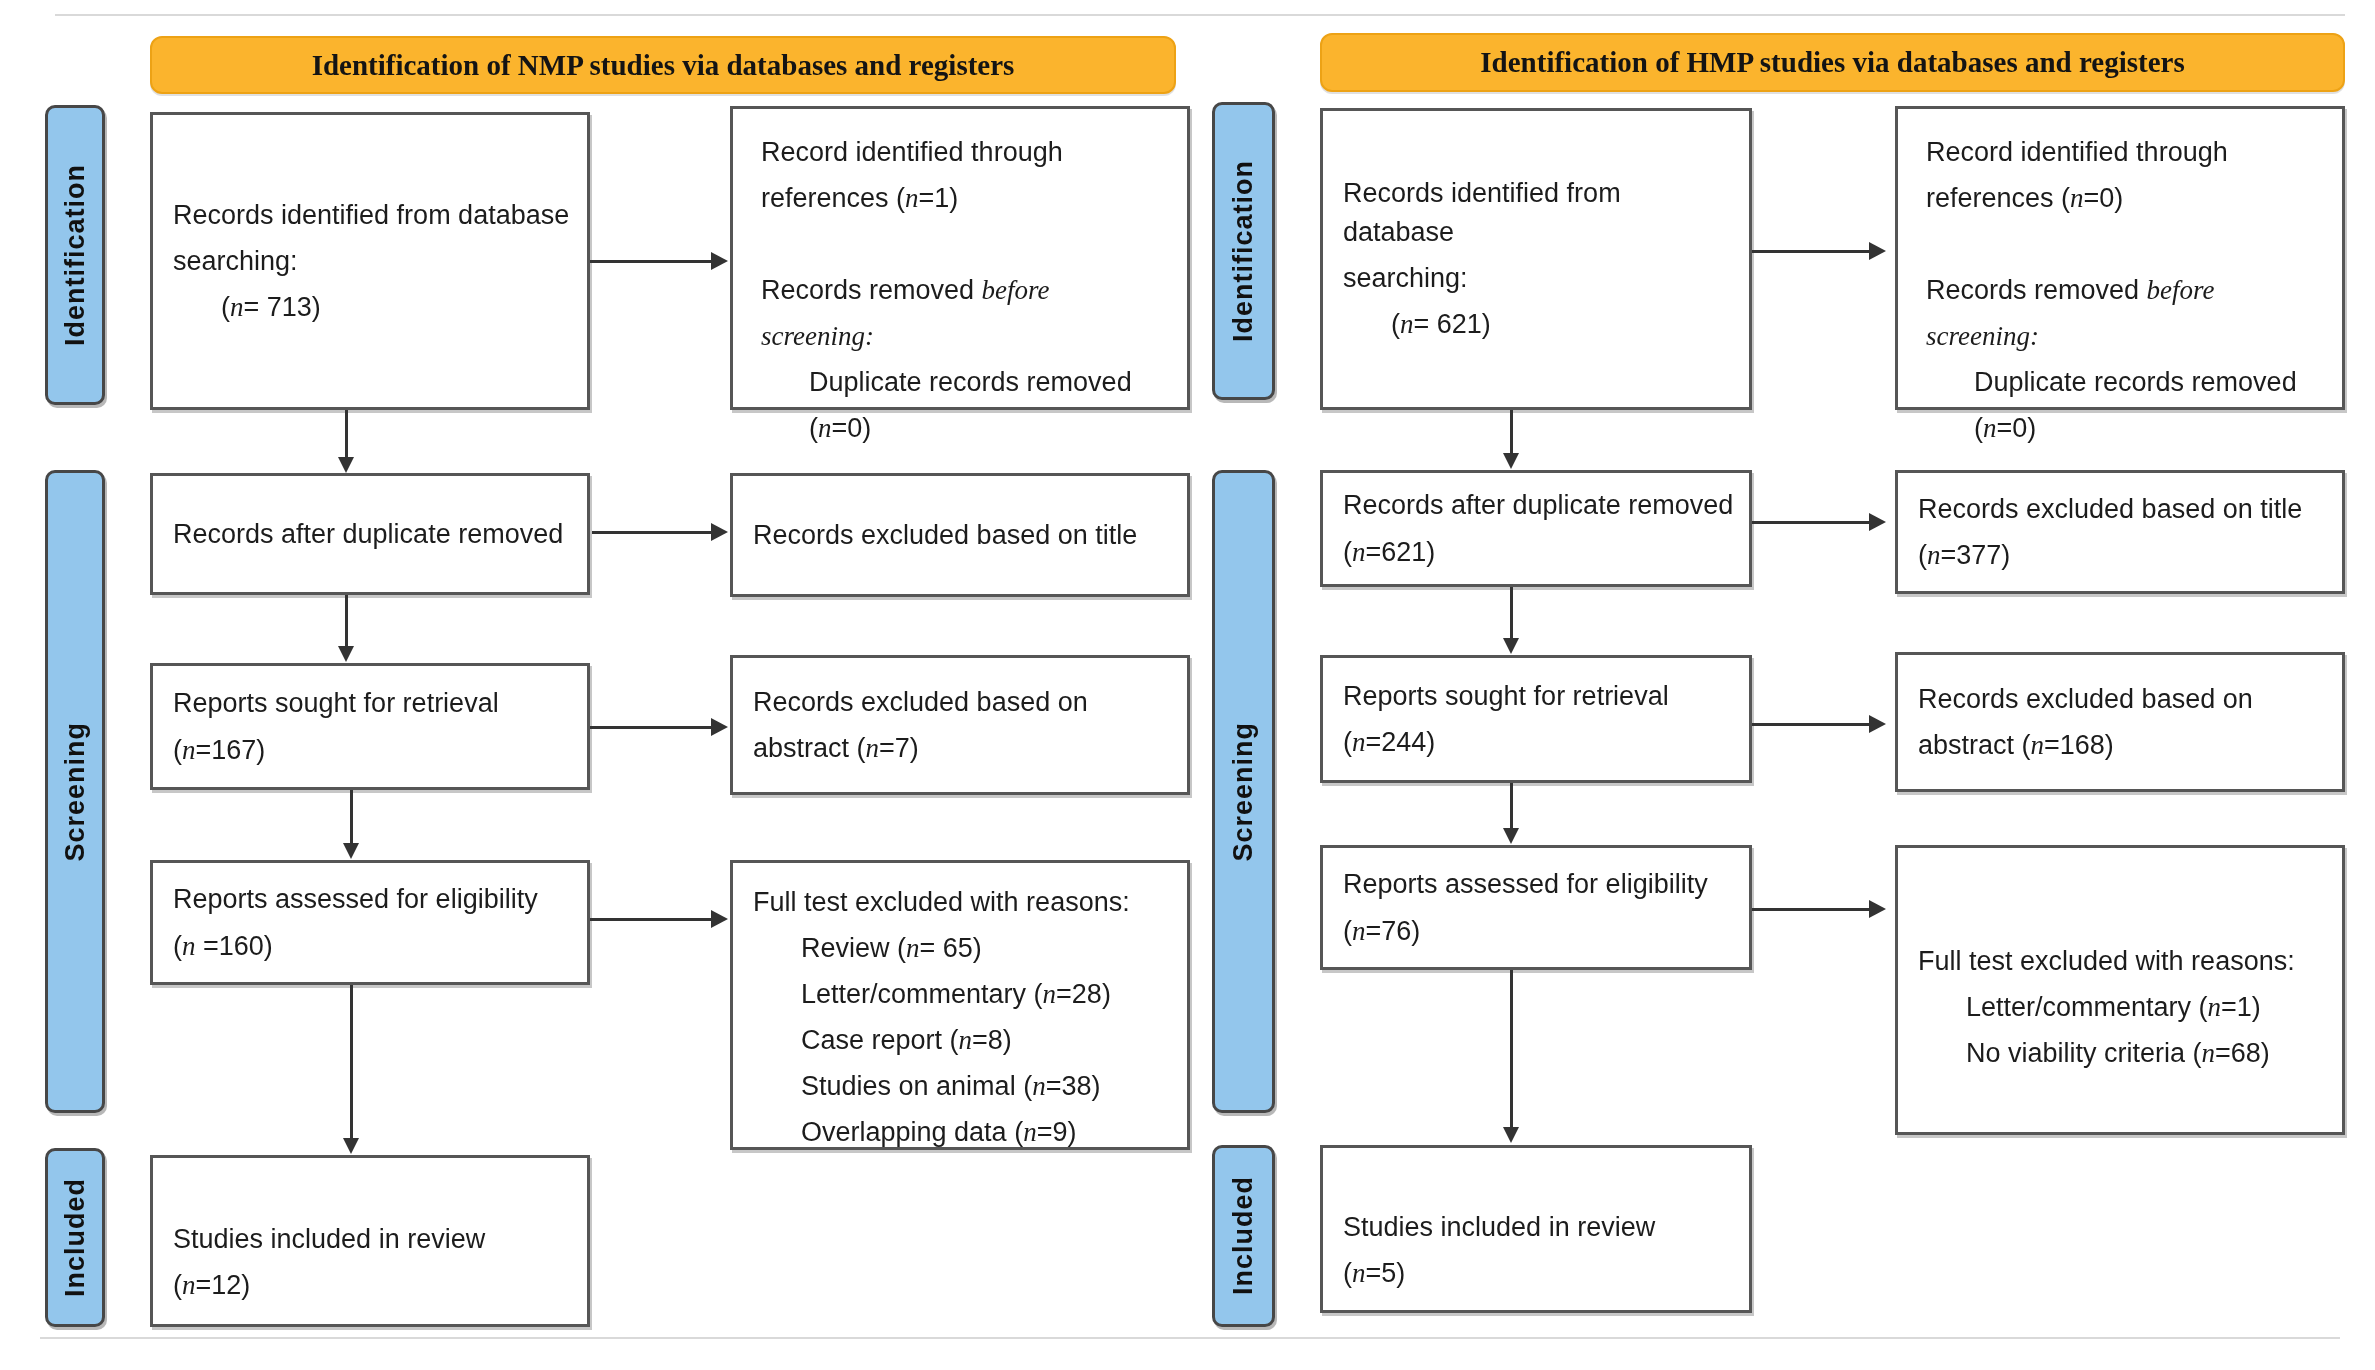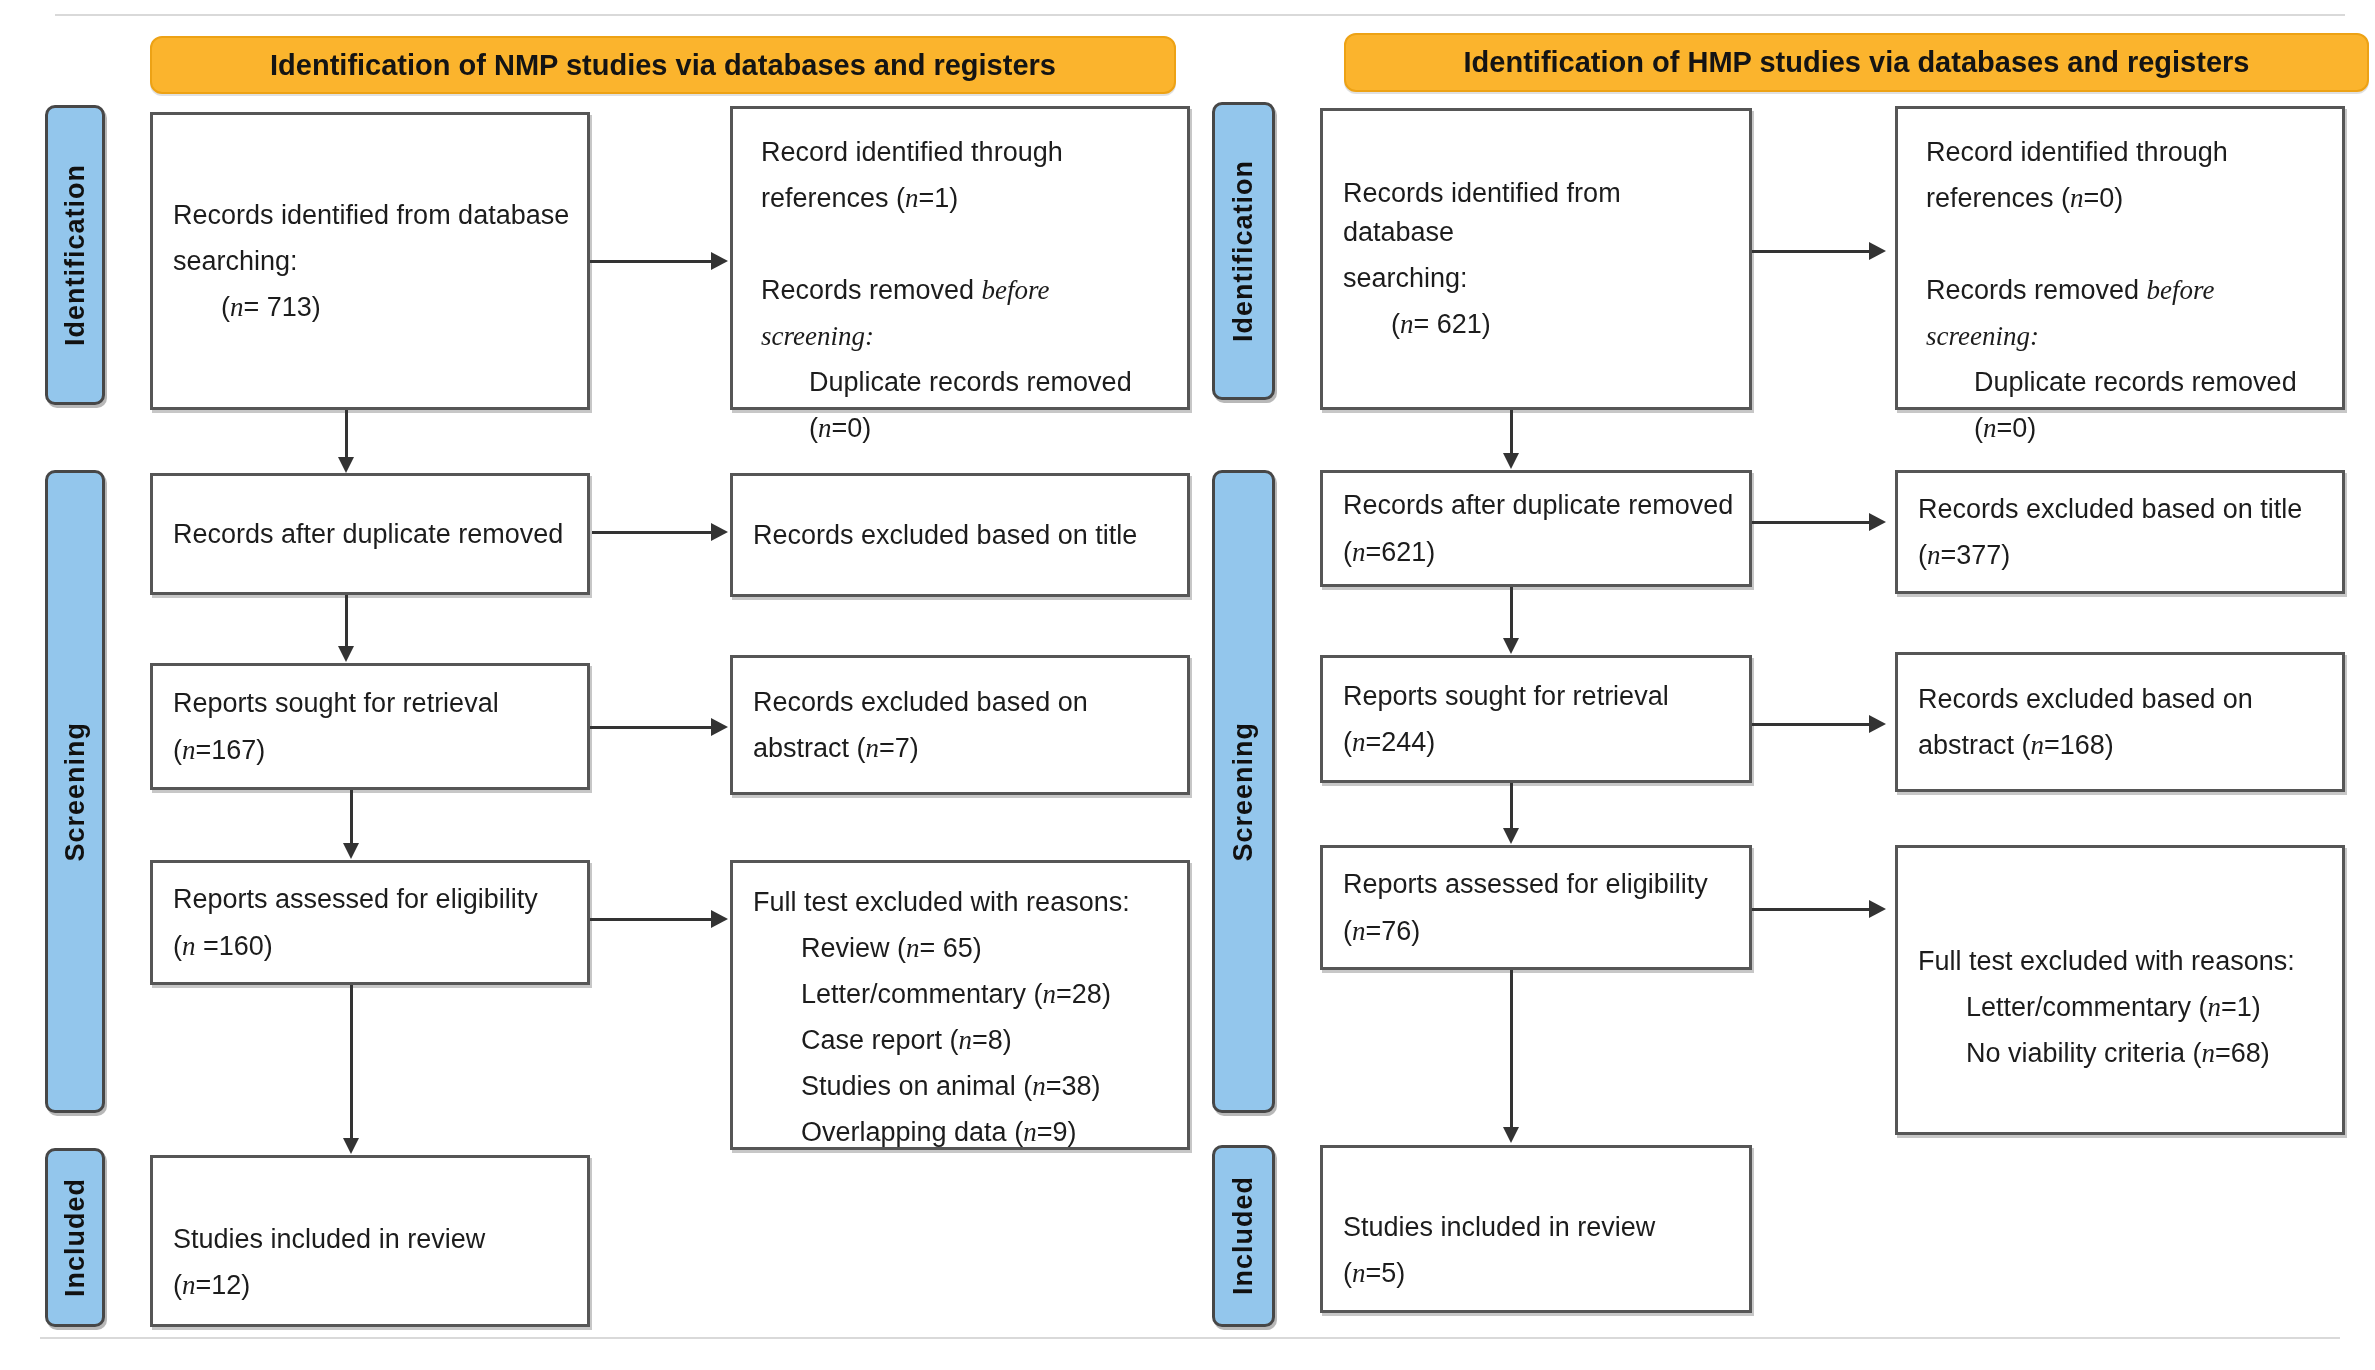--- a/index.html
+++ b/index.html
@@ -16,23 +16,24 @@
 
   .hdr{
     position:absolute;
     background:#FBB42D;
     border:2px solid #EDA215;
     border-radius:12px;
     box-sizing:border-box;
     display:flex;align-items:center;justify-content:center;
     font-weight:bold;font-size:29px;color:#141414;
     box-shadow:0 2px 0 rgba(0,0,0,0.12);
+    font-family:Liberation Serif, serif;
   }
   #nmp-hdr{left:150px;top:36px;width:1026px;height:58px;}
-  #hmp-hdr{left:1320px;top:33px;width:1025px;height:59px;margin-left:24px;}
+  #hmp-hdr{left:1320px;top:33px;width:1025px;height:59px;}
 
   .stage{
     position:absolute;
     background:#93C6EC;
     border:3px solid #474747;
     border-radius:10px;
     box-sizing:border-box;
     box-shadow:2px 3px 0 rgba(0,0,0,0.28);
     display:flex;align-items:center;justify-content:center;
   }

